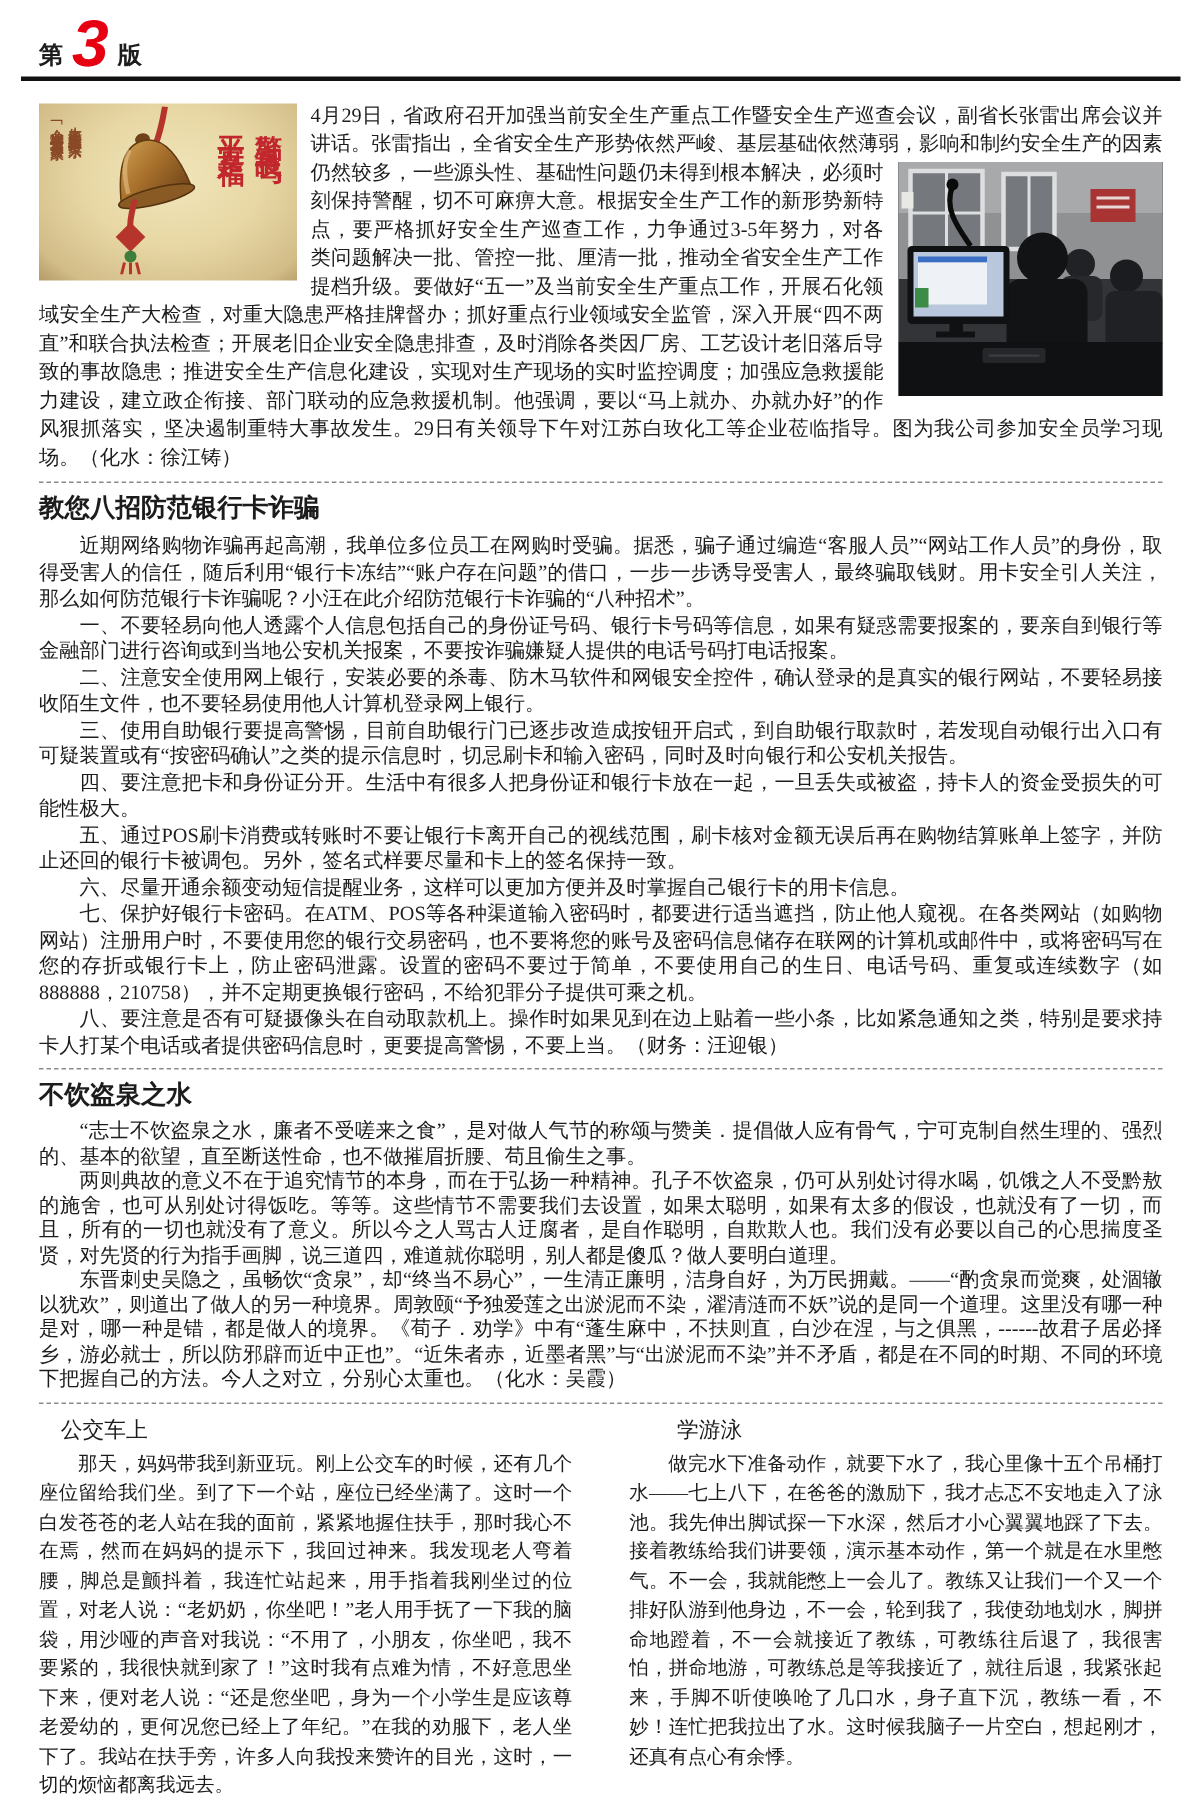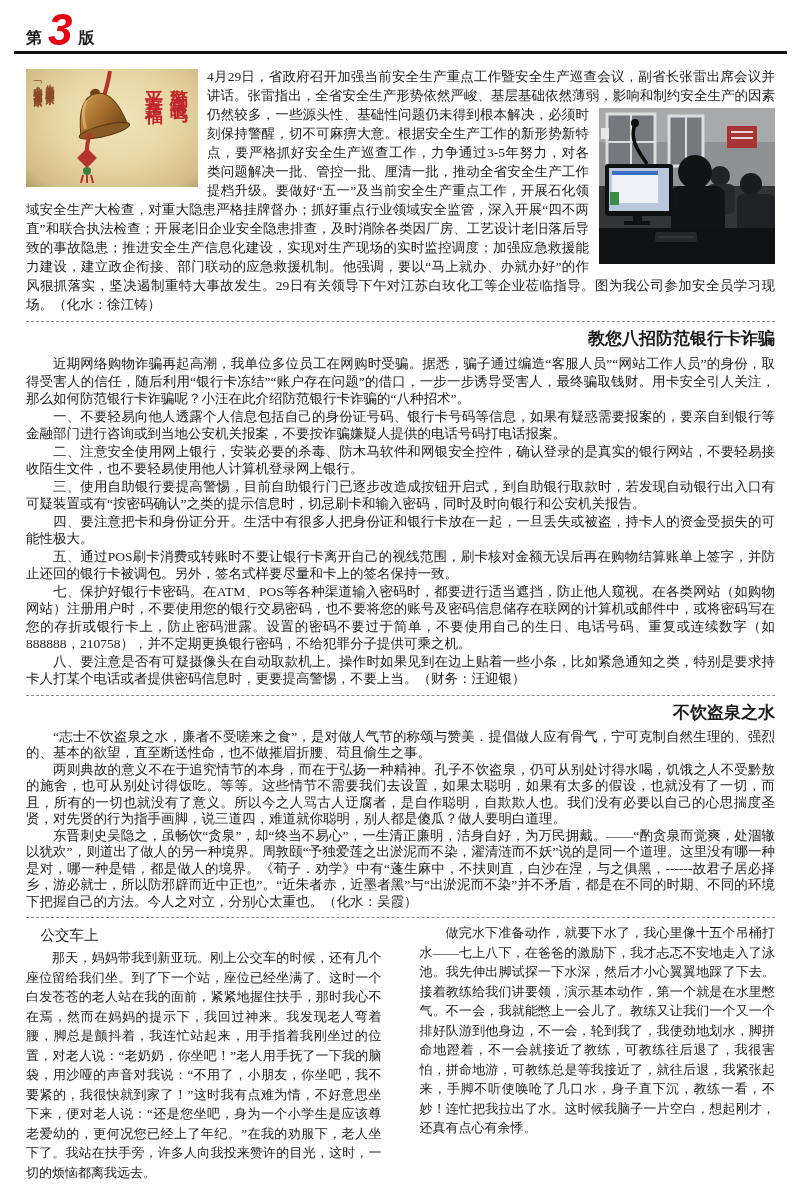--- a/index.html
+++ b/index.html
@@ -8,21 +8,21 @@
   .page{box-sizing:border-box;width:800px;height:1200px;padding:10px 25px 0 26px;}
 
   
   .masthead{display:flex;align-items:flex-end;gap:3px;height:38px;}
   .mh-small{font-family:"Liberation Sans","DejaVu Sans",sans-serif;font-weight:bold;font-size:16px;line-height:1;padding-bottom:2px;}
   .mh-num{font-family:"Liberation Sans","DejaVu Sans",sans-serif;font-weight:bold;font-style:italic;font-size:44px;line-height:.82;color:#e60012;margin:0 3px;}
   .top-rule{border:none;border-top:3px solid #111;margin:3px -12px 0 -12px;}
 
   
   .sep{border:none;border-top:1px dashed #8a8a8a;margin:7px 0 5px;}
-  .art-title{font-family:"Liberation Sans","DejaVu Sans",sans-serif;font-weight:bold;font-size:17px;text-align:right;margin:5px 0 5px;}
+  .art-title{font-family:"Liberation Sans","DejaVu Sans",sans-serif;font-weight:bold;font-size:17px;text-align:left;margin:5px 0 5px;}
   .body-p{margin:0;text-indent:2em;text-align:justify;font-size:13.5px;line-height:17.5px;}
   .essay .body-p{line-height:16.5px;}
 
   
   .a1-body{margin-top:13px;font-size:13.5px;line-height:19px;text-align:justify;}
   .poster{float:left;width:172px;height:118px;margin:2px 9px 2px 0;position:relative;overflow:hidden;
           background:radial-gradient(ellipse at 52% 42%,#f1e5ba 0%,#e7d7a4 48%,#d2bc88 85%,#b49a66 100%);}
   .couplets{position:absolute;left:6px;top:8px;writing-mode:vertical-rl;
             font-size:9px;font-weight:bold;color:#8a4a28;line-height:12px;letter-spacing:1.5px;}
   .couplets span{display:block;}
@@ -127,20 +127,21 @@
   <div class="sep"></div>
 
   <div class="bank">
     <div class="art-title">教您八招防范银行卡诈骗</div>
     <p class="body-p">近期网络购物诈骗再起高潮，我单位多位员工在网购时受骗。据悉，骗子通过编造“客服人员”“网站工作人员”的身份，取得受害人的信任，随后利用“银行卡冻结”“账户存在问题”的借口，一步一步诱导受害人，最终骗取钱财。用卡安全引人关注，那么如何防范银行卡诈骗呢？小汪在此介绍防范银行卡诈骗的“八种招术”。</p>
     <p class="body-p">一、不要轻易向他人透露个人信息包括自己的身份证号码、银行卡号码等信息，如果有疑惑需要报案的，要亲自到银行等金融部门进行咨询或到当地公安机关报案，不要按诈骗嫌疑人提供的电话号码打电话报案。</p>
     <p class="body-p">二、注意安全使用网上银行，安装必要的杀毒、防木马软件和网银安全控件，确认登录的是真实的银行网站，不要轻易接收陌生文件，也不要轻易使用他人计算机登录网上银行。</p>
     <p class="body-p">三、使用自助银行要提高警惕，目前自助银行门已逐步改造成按钮开启式，到自助银行取款时，若发现自动银行出入口有可疑装置或有“按密码确认”之类的提示信息时，切忌刷卡和输入密码，同时及时向银行和公安机关报告。</p>
     <p class="body-p">四、要注意把卡和身份证分开。生活中有很多人把身份证和银行卡放在一起，一旦丢失或被盗，持卡人的资金受损失的可能性极大。</p>
     <p class="body-p">五、通过POS刷卡消费或转账时不要让银行卡离开自己的视线范围，刷卡核对金额无误后再在购物结算账单上签字，并防止还回的银行卡被调包。另外，签名式样要尽量和卡上的签名保持一致。</p>
+    <p class="body-p">六、尽量开通余额变动短信提醒业务，这样可以更加方便并及时掌握自己银行卡的用卡信息。</p>
     <p class="body-p">七、保护好银行卡密码。在ATM、POS等各种渠道输入密码时，都要进行适当遮挡，防止他人窥视。在各类网站（如购物网站）注册用户时，不要使用您的银行交易密码，也不要将您的账号及密码信息储存在联网的计算机或邮件中，或将密码写在您的存折或银行卡上，防止密码泄露。设置的密码不要过于简单，不要使用自己的生日、电话号码、重复或连续数字（如888888，210758），并不定期更换银行密码，不给犯罪分子提供可乘之机。</p>
     <p class="body-p">八、要注意是否有可疑摄像头在自动取款机上。操作时如果见到在边上贴着一些小条，比如紧急通知之类，特别是要求持卡人打某个电话或者提供密码信息时，更要提高警惕，不要上当。（财务：汪迎银）</p>
   </div>
 
   <div class="sep"></div>
 
   <div class="essay">
     <div class="art-title">不饮盗泉之水</div>
     <p class="body-p">“志士不饮盗泉之水，廉者不受嗟来之食”，是对做人气节的称颂与赞美．提倡做人应有骨气，宁可克制自然生理的、强烈的、基本的欲望，直至断送性命，也不做摧眉折腰、苟且偷生之事。</p>
     <p class="body-p">两则典故的意义不在于追究情节的本身，而在于弘扬一种精神。孔子不饮盗泉，仍可从别处讨得水喝，饥饿之人不受黔敖的施舍，也可从别处讨得饭吃。等等。这些情节不需要我们去设置，如果太聪明，如果有太多的假设，也就没有了一切，而且，所有的一切也就没有了意义。所以今之人骂古人迂腐者，是自作聪明，自欺欺人也。我们没有必要以自己的心思揣度圣贤，对先贤的行为指手画脚，说三道四，难道就你聪明，别人都是傻瓜？做人要明白道理。</p>
@@ -148,20 +149,21 @@
   </div>
 
   <div class="sep"></div>
 
   <div class="bottom">
     <div class="bcol">
       <div class="col-title">公交车上</div>
       <p class="body-p">那天，妈妈带我到新亚玩。刚上公交车的时候，还有几个座位留给我们坐。到了下一个站，座位已经坐满了。这时一个白发苍苍的老人站在我的面前，紧紧地握住扶手，那时我心不在焉，然而在妈妈的提示下，我回过神来。我发现老人弯着腰，脚总是颤抖着，我连忙站起来，用手指着我刚坐过的位置，对老人说：“老奶奶，你坐吧！”老人用手抚了一下我的脑袋，用沙哑的声音对我说：“不用了，小朋友，你坐吧，我不要紧的，我很快就到家了！”这时我有点难为情，不好意思坐下来，便对老人说：“还是您坐吧，身为一个小学生是应该尊老爱幼的，更何况您已经上了年纪。”在我的劝服下，老人坐下了。我站在扶手旁，许多人向我投来赞许的目光，这时，一切的烦恼都离我远去。</p>
     </div>
     <div class="bcol">
+      <div class="col-title indent-2">学游泳</div>
       <p class="body-p">
         <span>做完水下准备动作，就要下水了，我心里像十五个吊桶打水——七上八下，在爸爸的激励下，我才忐忑不安地走入了泳池。我先伸出脚试探一下水深，然后才小心翼翼地踩了下去。接着教练给我们讲要领，演示基本动作，第一个就是在水里憋气。不一会，我就能憋上一会儿了。教练又让我们一个又一个排好队游到他身边，不一会，轮到我了，我使劲地划水，脚拼命地蹬着，不一会就接近了教练，可教练往后退了，我很害怕，拼命地游，可教练总是等我接近了，就往后退，我紧张起来，手脚不听使唤呛了几口水，身子直下沉，教练一看，不妙！连忙把我拉出了水。这时候我脑子一片空白，想起刚才，还真有点心有余悸。</span>
         
       </p>
     </div>
   </div>
 
 </div>
 
 </body></html>

